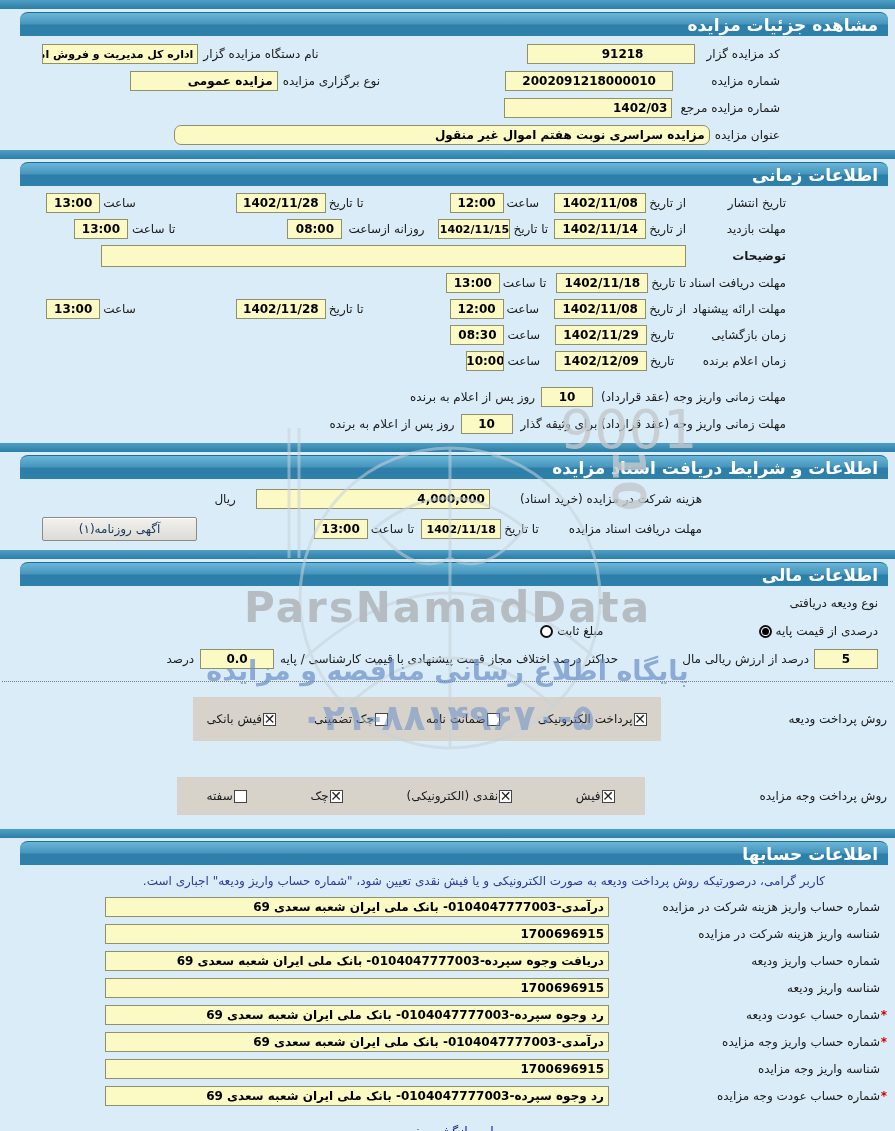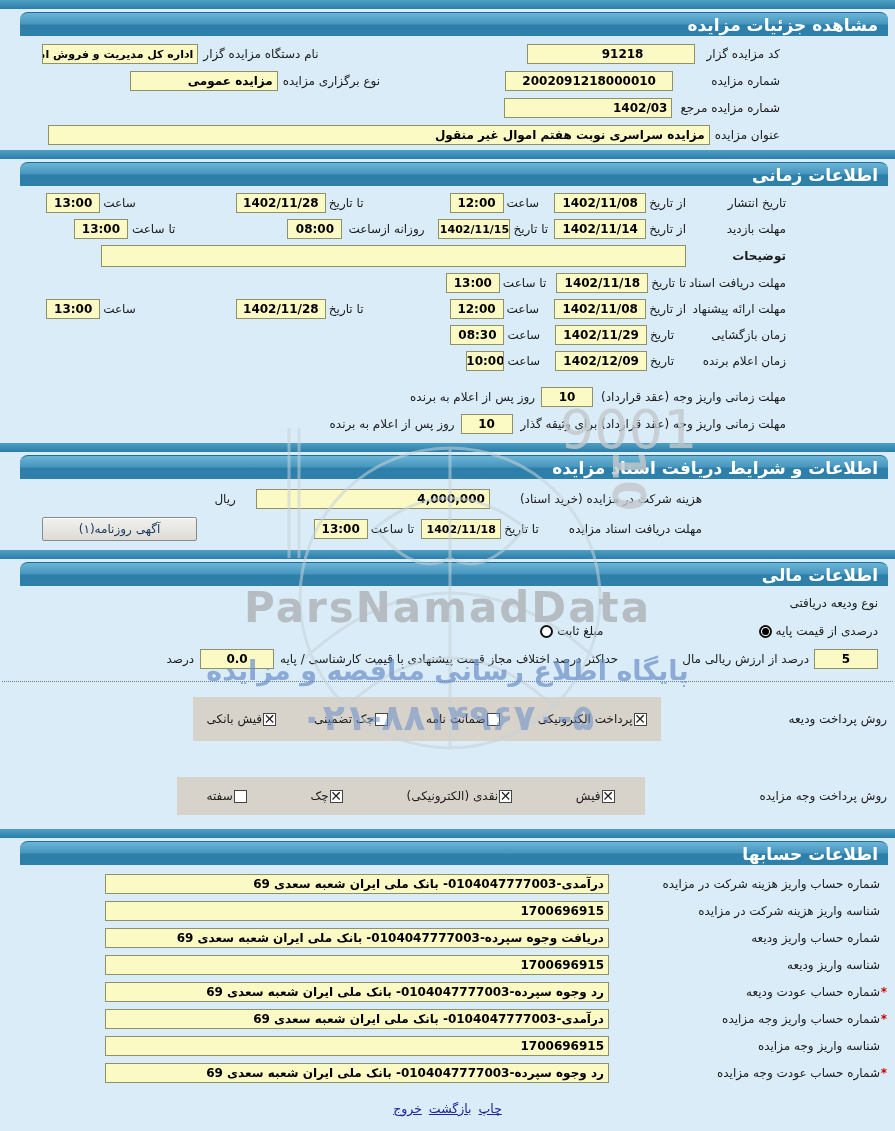--- a/index.html
+++ b/index.html
@@ -82,21 +82,21 @@
     <span class="ybox c" style="width:168px;margin-right:38px;">2002091218000010</span>
     <span class="lbl" style="margin-right:125px;">نوع برگزاری مزایده</span>
     <span class="ybox r" style="width:148px;margin-right:5px;">مزایده عمومی</span>
   </div>
   <div class="row" style="margin:0 115px 7px 0;">
     <span class="lbl">شماره مزایده مرجع</span>
     <span class="ybox r" style="width:168px;margin-right:8px;direction:ltr;justify-content:flex-end;">1402/03</span>
   </div>
   <div class="row" style="margin:0 115px 0 0;">
     <span class="lbl">عنوان مزایده</span>
-    <span class="ybox r" style="width:662px;margin-right:5px;">مزایده سراسری نوبت هفتم اموال غیر منقول</span>
+    <span class="ybox r" style="width:536px;margin-right:5px;border-radius:7px;">مزایده سراسری نوبت هفتم اموال غیر منقول</span>
   </div>
 </div>
 
 <div class="strip" style="margin-top:5px;"></div>
 <div class="bar">
     <span>اطلاعات زمانی</span>
   </div>
 <div style="padding-top:7px;">
   <div class="row" style="margin:0 109px 6px 0;">
     <span class="lbl sp" style="width:100px;">تاریخ انتشار</span>
@@ -252,20 +252,21 @@
         </span>
     </div>
   </div>
 </div>
 
 <div class="strip" style="margin-top:14px;"></div>
 <div class="bar">
     <span>اطلاعات حسابها</span>
   </div>
 <div>
+  <div class="note">کاربر گرامی، درصورتیکه روش پرداخت ودیعه به صورت الکترونیکی و یا فیش نقدی تعیین شود، "شماره حساب واریز ودیعه" اجباری است.</div>
   <div style="margin-top:9px;">
     <div class="acc-row">
       <span class="acc-lbl">
           <span class="star"></span>
           <span class="lbl">شماره حساب واریز هزینه شرکت در مزایده</span>
         </span>
       <span class="ybox r acc-box">درآمدی-0104047777003- بانک ملی ایران شعبه سعدی 69</span>
     </div>
     <div class="acc-row">
       <span class="acc-lbl">

